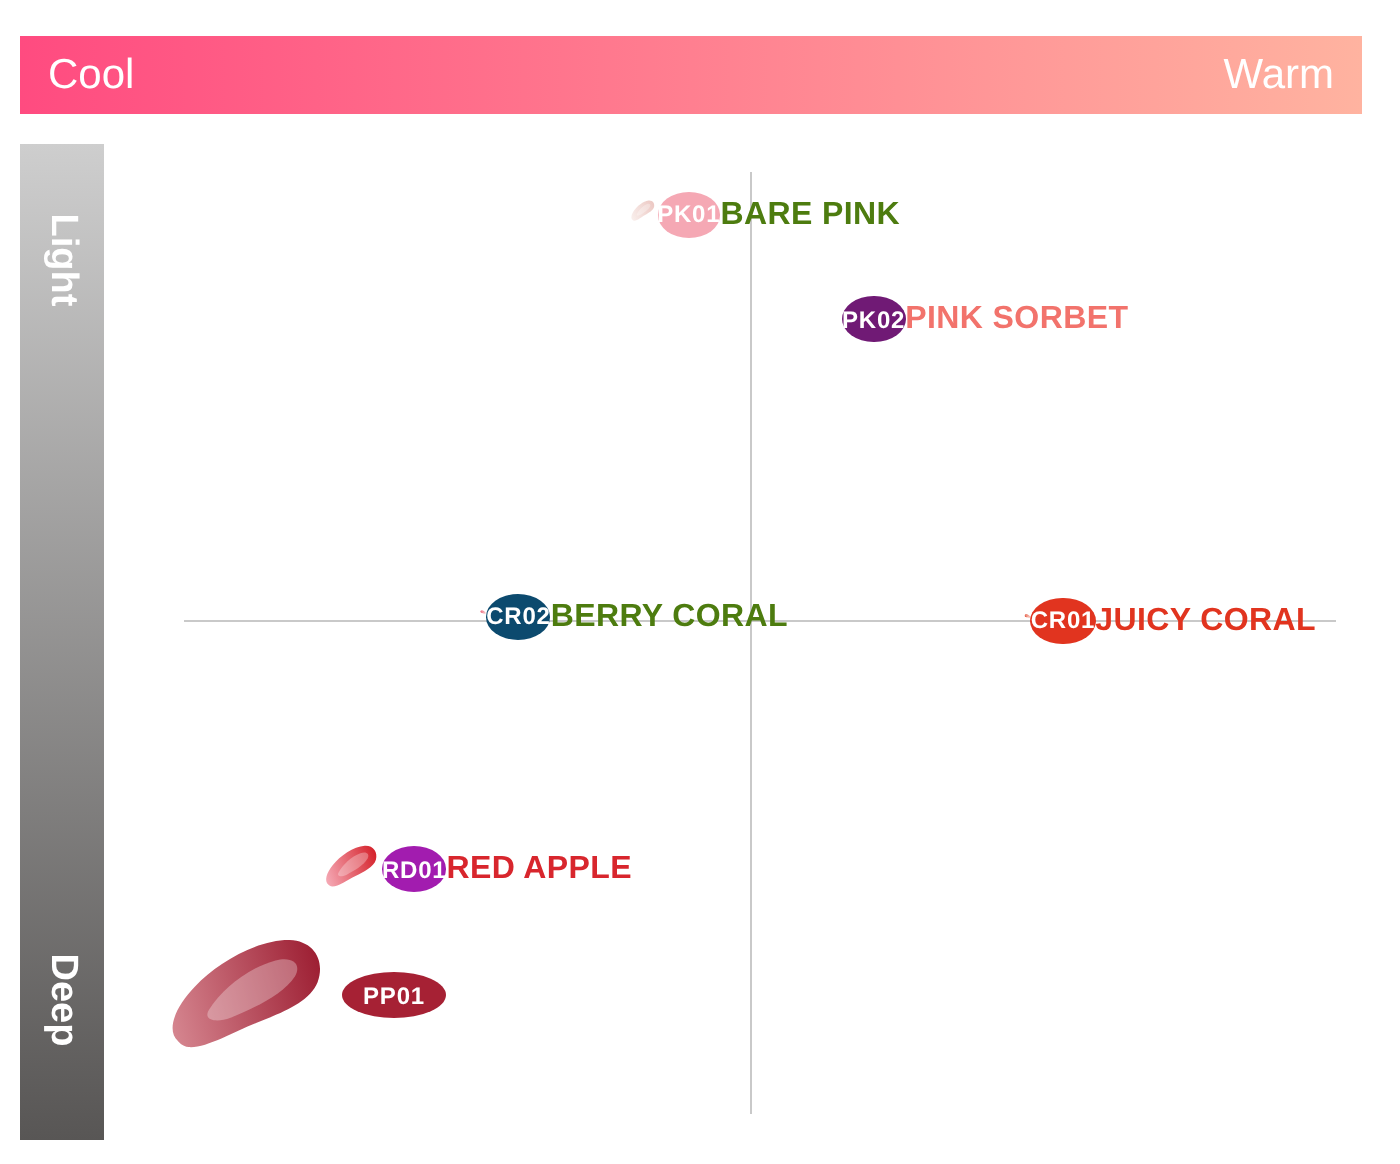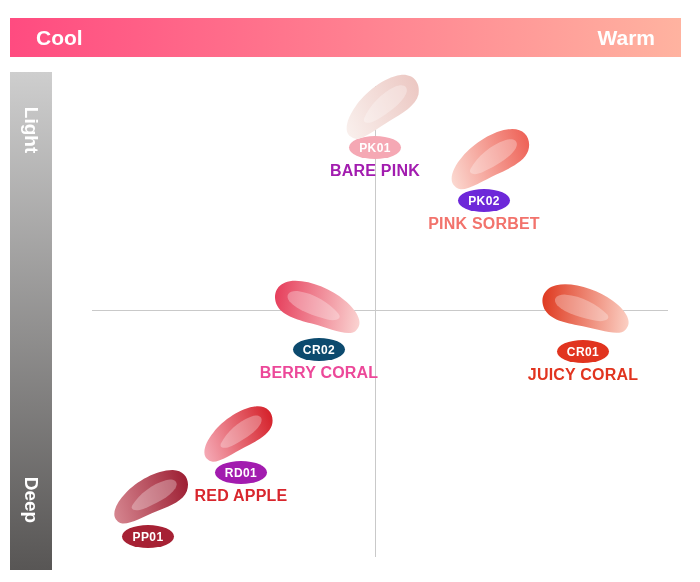--- a/index.html
+++ b/index.html
@@ -4,36 +4,36 @@
 <style>
   html,body{margin:0;padding:0;background:#fff;}
   .stage{
     position:relative;width:700px;height:582px;background:#fff;overflow:hidden;
     font-family:"Liberation Sans","DejaVu Sans",sans-serif;
   }
   
   .top-bar{
     position:absolute;left:10px;top:18px;width:671px;height:39px;
     display:flex;justify-content:space-between;align-items:center;
-    padding:0 26px;box-sizing:border-box;color:#fff;
-    font-size:21px;font-weight:700;
+    padding:0 14px;box-sizing:border-box;color:#fff;
+    font-size:21px;font-weight:400;
   }
   
   .side-bar{position:absolute;left:10px;top:72px;width:42px;height:498px;}
   .v-label{
     position:absolute;left:50%;transform:translate(-50%,-50%) rotate(90deg);
     white-space:nowrap;color:#fff;font-size:19px;font-weight:600;
   }
   .v-label.light{top:58px;}
   .v-label.deep{top:428px;}
   
   .vline{position:absolute;left:375px;top:86px;width:1px;height:471px;background:#c9c9c9;}
   .hline{position:absolute;left:92px;top:310px;width:576px;height:1px;background:#c9c9c9;}
   
-  .product{position:absolute;width:150px;display:flex;flex-direction:column;align-items:center;}
+  .product{position:absolute;width:150px;display:flex;flex-direction:row;align-items:center;}
   .swatch{display:block;margin-bottom:2px;}
   .badge{
     width:52px;height:23px;border-radius:50%;margin-top:2px;
     display:flex;align-items:center;justify-content:center;
     color:#fff;font-size:12px;font-weight:700;letter-spacing:.4px;
   }
   .pname{margin-top:3px;font-size:16px;font-weight:800;letter-spacing:.2px;white-space:nowrap;}
   .p0{left:300px;top:78px;}  .p0 .swatch{width:92px;height:54px;margin-left:14px;transform:rotate(-24deg);}
   .p1{left:409px;top:130px;} .p1 .swatch{width:94px;height:55px;margin-left:12px;transform:rotate(-18deg);}
   .p2{left:244px;top:278px;} .p2 .swatch{width:96px;height:56px;margin-left:-4px;transform:scaleX(-1) rotate(-8deg);}
@@ -65,51 +65,51 @@
       <defs>
         <linearGradient id="g0" x1="0" y1="0" x2="1" y2="0">
           <stop offset="0" stop-color="#f9efec"></stop>
           <stop offset="1" stop-color="#ecc8c3"></stop>
         </linearGradient>
       </defs>
       <path fill="url(#g0)" d="M6,56 C0,47 10,33 27,23 C46,11 77,3 98,9 C114,14 118,29 109,42 C100,54 79,56 61,58 C44,60 23,66 12,62 C8,60 7,58 6,56 Z"></path>
       <path class="gloss" d="M32,41 C45,29 66,20 85,20 C97,20 102,27 95,34 C84,44 61,48 45,50 C35,51 26,47 32,41 Z"></path>
     </svg>
     <div class="badge" style="background-color: rgb(245, 168, 180);">PK01</div>
-    <div class="pname" style="color: #a21caf;">BARE PINK</div>
+    <div class="pname" style="color: #4d7c0f;">BARE PINK</div>
   </div>
 
   <div class="product p1">
     <svg class="swatch" viewBox="0 0 120 70">
       <defs>
         <linearGradient id="g1" x1="0" y1="0" x2="1" y2="0">
           <stop offset="0" stop-color="#fbd8d0"></stop>
           <stop offset="1" stop-color="#ee6257"></stop>
         </linearGradient>
       </defs>
       <path fill="url(#g1)" d="M6,56 C0,47 10,33 27,23 C46,11 77,3 98,9 C114,14 118,29 109,42 C100,54 79,56 61,58 C44,60 23,66 12,62 C8,60 7,58 6,56 Z"></path>
       <path class="gloss" d="M32,41 C45,29 66,20 85,20 C97,20 102,27 95,34 C84,44 61,48 45,50 C35,51 26,47 32,41 Z"></path>
     </svg>
-    <div class="badge" style="background-color: #6d28d9;">PK02</div>
+    <div class="badge" style="background-color: #701a75;">PK02</div>
     <div class="pname" style="color: rgb(242, 115, 108);">PINK SORBET</div>
   </div>
 
   <div class="product p2">
     <svg class="swatch" viewBox="0 0 120 70">
       <defs>
         <linearGradient id="g2" x1="0" y1="0" x2="1" y2="0">
           <stop offset="0" stop-color="#fad3d1"></stop>
           <stop offset="1" stop-color="#e63f5c"></stop>
         </linearGradient>
       </defs>
       <path fill="url(#g2)" d="M6,56 C0,47 10,33 27,23 C46,11 77,3 98,9 C114,14 118,29 109,42 C100,54 79,56 61,58 C44,60 23,66 12,62 C8,60 7,58 6,56 Z"></path>
       <path class="gloss" d="M32,41 C45,29 66,20 85,20 C97,20 102,27 95,34 C84,44 61,48 45,50 C35,51 26,47 32,41 Z"></path>
     </svg>
     <div class="badge" style="background-color: #0c4a6e;">CR02</div>
-    <div class="pname" style="color: #ec4899;">BERRY CORAL</div>
+    <div class="pname" style="color: #4d7c0f;">BERRY CORAL</div>
   </div>
 
   <div class="product p3">
     <svg class="swatch" viewBox="0 0 120 70">
       <defs>
         <linearGradient id="g3" x1="0" y1="0" x2="1" y2="0">
           <stop offset="0" stop-color="#fbcfc3"></stop>
           <stop offset="1" stop-color="#df3a20"></stop>
         </linearGradient>
       </defs>

